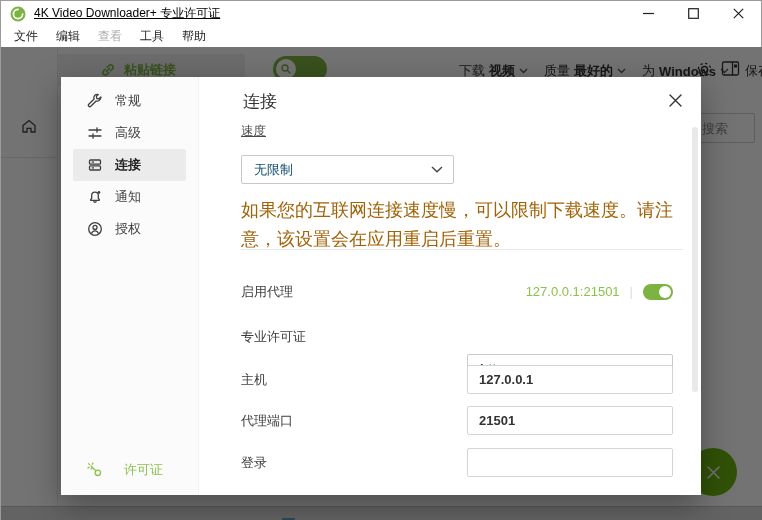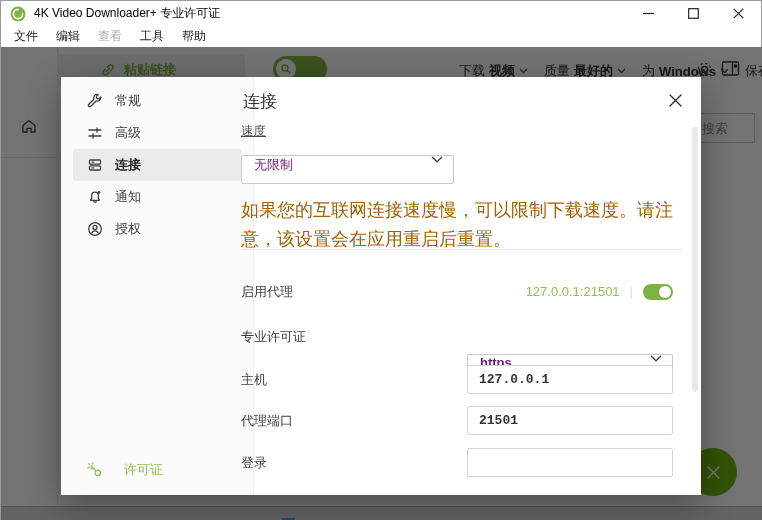--- a/index.html
+++ b/index.html
@@ -1,21 +1,21 @@
 <!DOCTYPE html>
 <html><head>
 <meta charset="utf-8">
 <style>
   * { margin:0; padding:0; box-sizing:border-box; }
   html,body { width:762px; height:520px; overflow:hidden; }
   body { font-family:"Liberation Sans","DejaVu Sans",sans-serif; background:#fff; position:relative; }
   .app { position:absolute; inset:0; border:1px solid #9a9a9a; background:#fff; }
 
   
-  .titlebar { position:absolute; left:0; top:0; width:100%; height:25px; background:#fff; display:flex; align-items:center; }
+  .titlebar { position:absolute; left:0; top:0; width:100%; height:25px; background:#fff; display:flex; align-items:center;text-decoration:underline; }
   .titlebar .logo { margin:0 8px 0 9px; width:16px; height:16px; flex:0 0 auto; }
   .titlebar .title { font-size:12px; color:#000; }
   .win-controls { position:absolute; right:0; top:0; height:25px; display:flex; }
   .win-btn { width:45px; height:25px; display:flex; align-items:center; justify-content:center; color:#222; }
 
   
   .menubar { position:absolute; left:0; top:25px; width:100%; height:21px; background:#fff; display:flex; align-items:center; padding-left:4px; }
   .menu-item { font-size:12px; color:#222; padding:2px 9px; }
   .menu-item.disabled { color:#ababab; }
 
@@ -40,44 +40,44 @@
   .search-label { position:absolute; left:701px; top:73px; font-size:13px; color:#8a8a8a; }
   .footer-bar { position:absolute; left:0; top:459px; width:762px; height:15px; background:#dcdcdc; border-top:1px solid #c2c2c2; }
   .teal-chip { position:absolute; left:281px; top:471px; width:13px; height:4px; background:#64a4bf; }
   .fab { position:absolute; left:688px; top:401px; width:48px; height:48px; border-radius:50%; background:#6cb50f; display:flex; align-items:center; justify-content:center; color:#fff; }
 
   
   .overlay { position:absolute; inset:0; background:rgba(0,0,0,0.55); z-index:2; }
 
   
   .dialog { position:absolute; left:60px; top:30px; width:640px; height:418px; background:#fff; z-index:3; box-shadow:0 10px 30px rgba(0,0,0,0.35); }
-  .dlg-side { position:absolute; left:0; top:0; width:193px; height:100%; background:#fbfbfb; border-right:1px solid #f1f1f1; }
+  .dlg-side { position:absolute; left:0; top:0; width:138px; height:100%; background:#fbfbfb; border-right:1px solid #f1f1f1; }
   .side-item { position:relative; margin:0 12px; height:32px; border-radius:2px; display:flex; align-items:center; padding-left:14px; gap:12px; color:#3f3f3f; font-size:13px; cursor:default; }
   .side-list { padding-top:8px; }
   .side-item .ico { width:16px; height:16px; color:#3f3f3f; flex:0 0 auto; display:flex; }
   .side-item.selected { background:#ebebeb; color:#222; font-weight:bold; }
   .license-item { position:absolute; left:26px; bottom:16px; display:flex; align-items:center; gap:21px; color:#8bc34a; font-size:13px; }
   .license-item .ico { width:16px; height:16px; display:flex; }
 
   .dlg-content { position:absolute; left:162px; top:0; right:0; bottom:0; }
   .dlg-title { position:absolute; left:20px; top:13px; font-size:17px; color:#333; }
   .dlg-close { position:absolute; right:18px; top:15px; width:16px; height:16px; color:#333; display:flex; align-items:center; justify-content:center; }
   .dlg-scrollbar { position:absolute; right:3px; top:50px; width:6px; height:265px; background:#e9e9e9; border-radius:3px; }
 
   .fld-label { position:absolute; left:18px; font-size:12.5px; color:#4a4a4a; }
-  .select { border:1px solid #c9c9c9; border-radius:2px; background:#fff; display:flex; align-items:flex-start; justify-content:space-between; padding:0 10px 0 12px; font-size:13px; color:#701a75; }
+  .select { border:1px solid #c9c9c9; border-radius:2px; background:#fff; display:flex; align-items:center; justify-content:space-between; padding:0 10px 0 12px; font-size:13px; color:#0c4a6e; }
   .speed-select { position:absolute; left:18px; top:78px; width:213px; height:29px; }
   .desc { position:absolute; left:18px; top:119px; width:446px; font-size:18px; line-height:1.62; color:#a16207; }
   .divider { position:absolute; left:18px; top:172px; width:442px; height:1px; background:#e8e8e8; }
 
   .form-row { position:absolute; left:18px; right:28px; height:29px; display:flex; align-items:center; justify-content:space-between; }
   .row-label { font-size:13px; color:#3c3c3c; }
   .row-field { width:206px; height:29px; }
   .row-field .select { width:100%; height:100%; font-weight:bold;margin-top:32px; }
-  .text-input { width:206px; height:29px; border:1px solid #d4d4d4; border-radius:2px; padding:0 11px; font-size:13px; font-weight:bold; color:#333; font-family:Liberation Mono, monospace; outline:none; background:#fff; }
+  .text-input { width:206px; height:29px; border:1px solid #d4d4d4; border-radius:2px; padding:0 11px; font-size:13px; font-weight:bold; color:#333; font-family:Liberation Sans, sans-serif; outline:none; background:#fff; }
   .enable-row { top:200px; }
   .enable-right { display:flex; align-items:center; gap:10px; }
   .proxy-address { color:#8bc34a; font-size:13px; }
   .enable-sep { color:#ddd; font-size:13px; }
   .toggle { position:relative; width:30px; height:16px; border-radius:8px; background:#7cb342; }
   .toggle .knob { position:absolute; right:2px; top:2px; width:12px; height:12px; border-radius:50%; background:#fff; }
   .row-type { top:245px; } .row-host { top:288px; } .row-port { top:329px; } .row-login { top:371px; }
   .lbl-speed { top:46px;text-decoration:underline; }
   svg { display:block; }
 </style>

